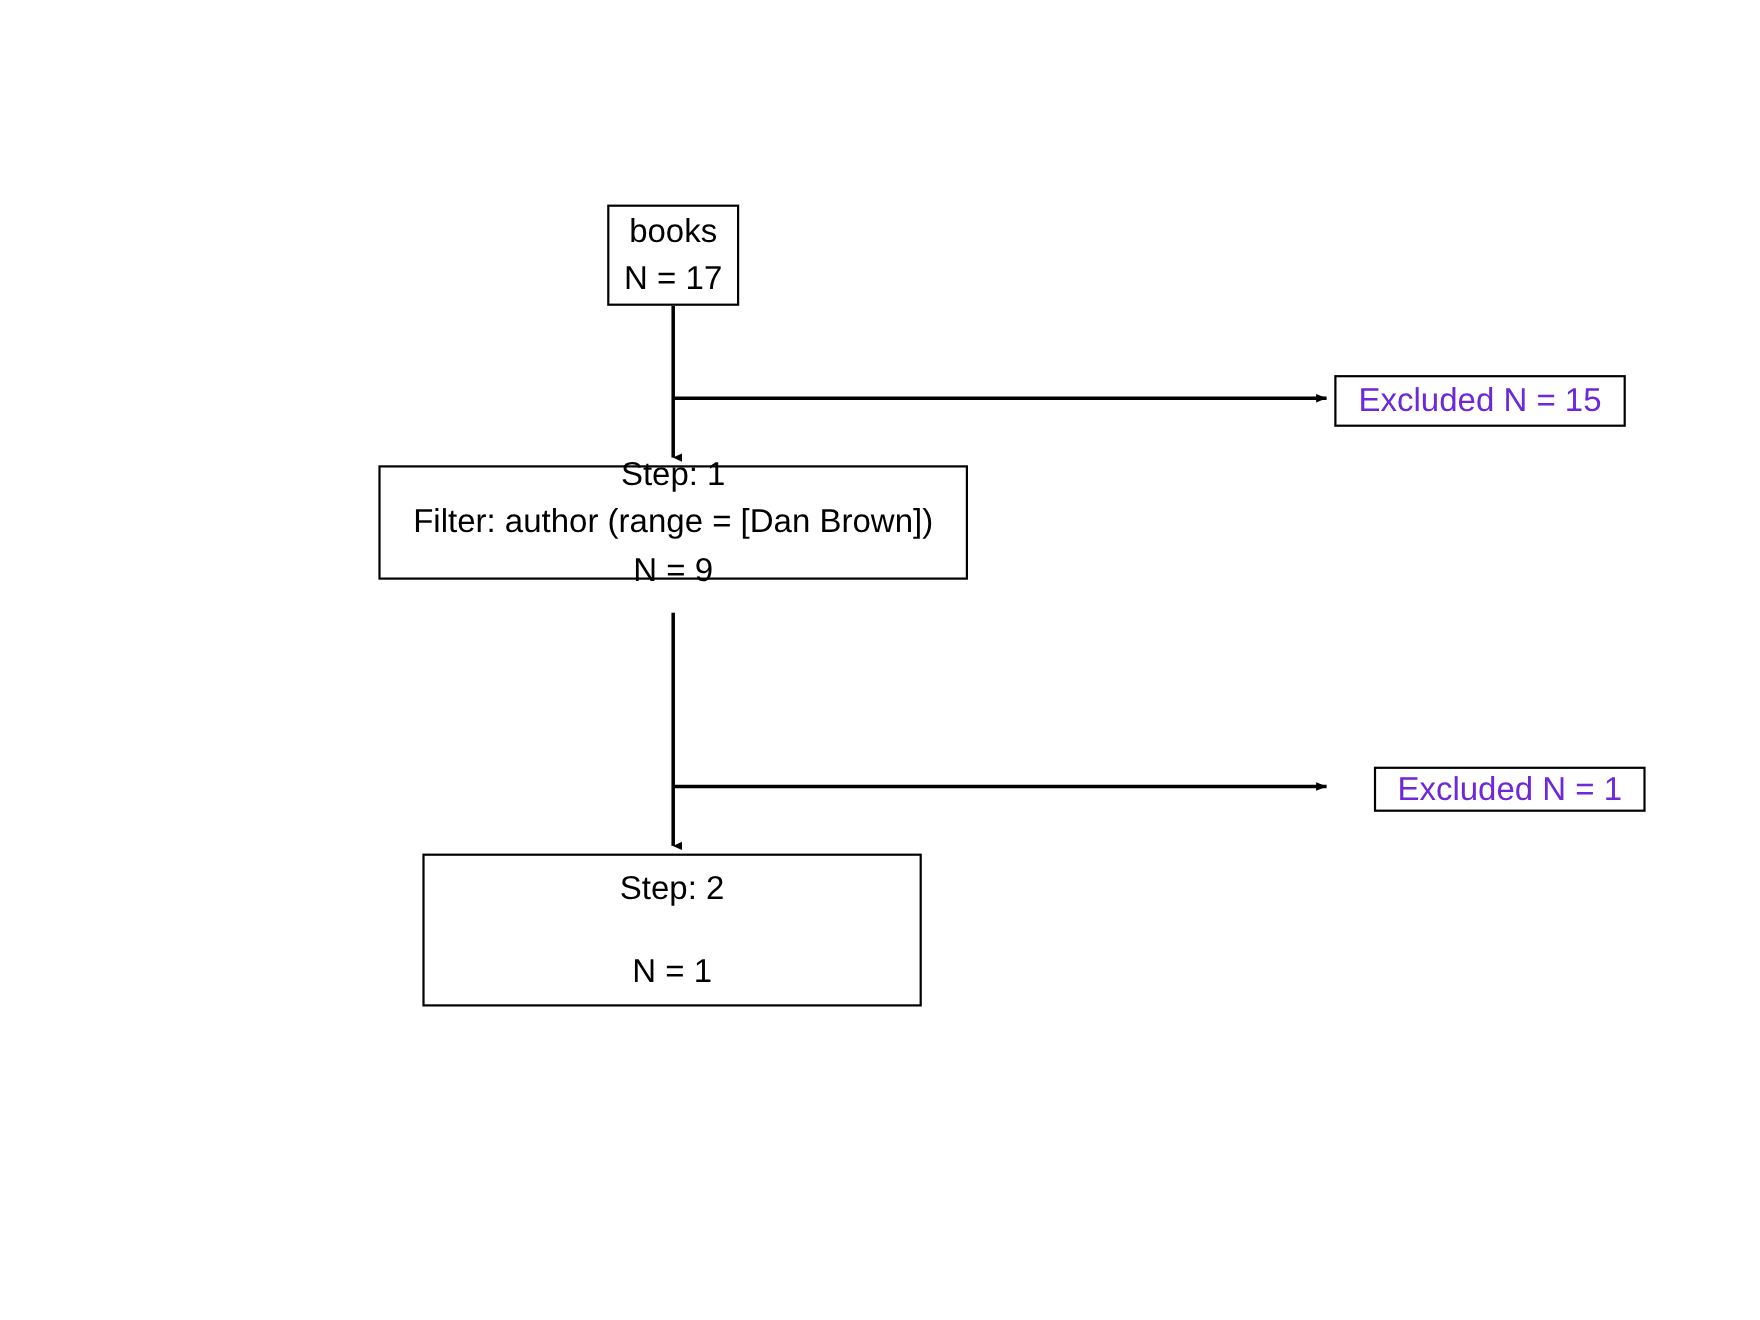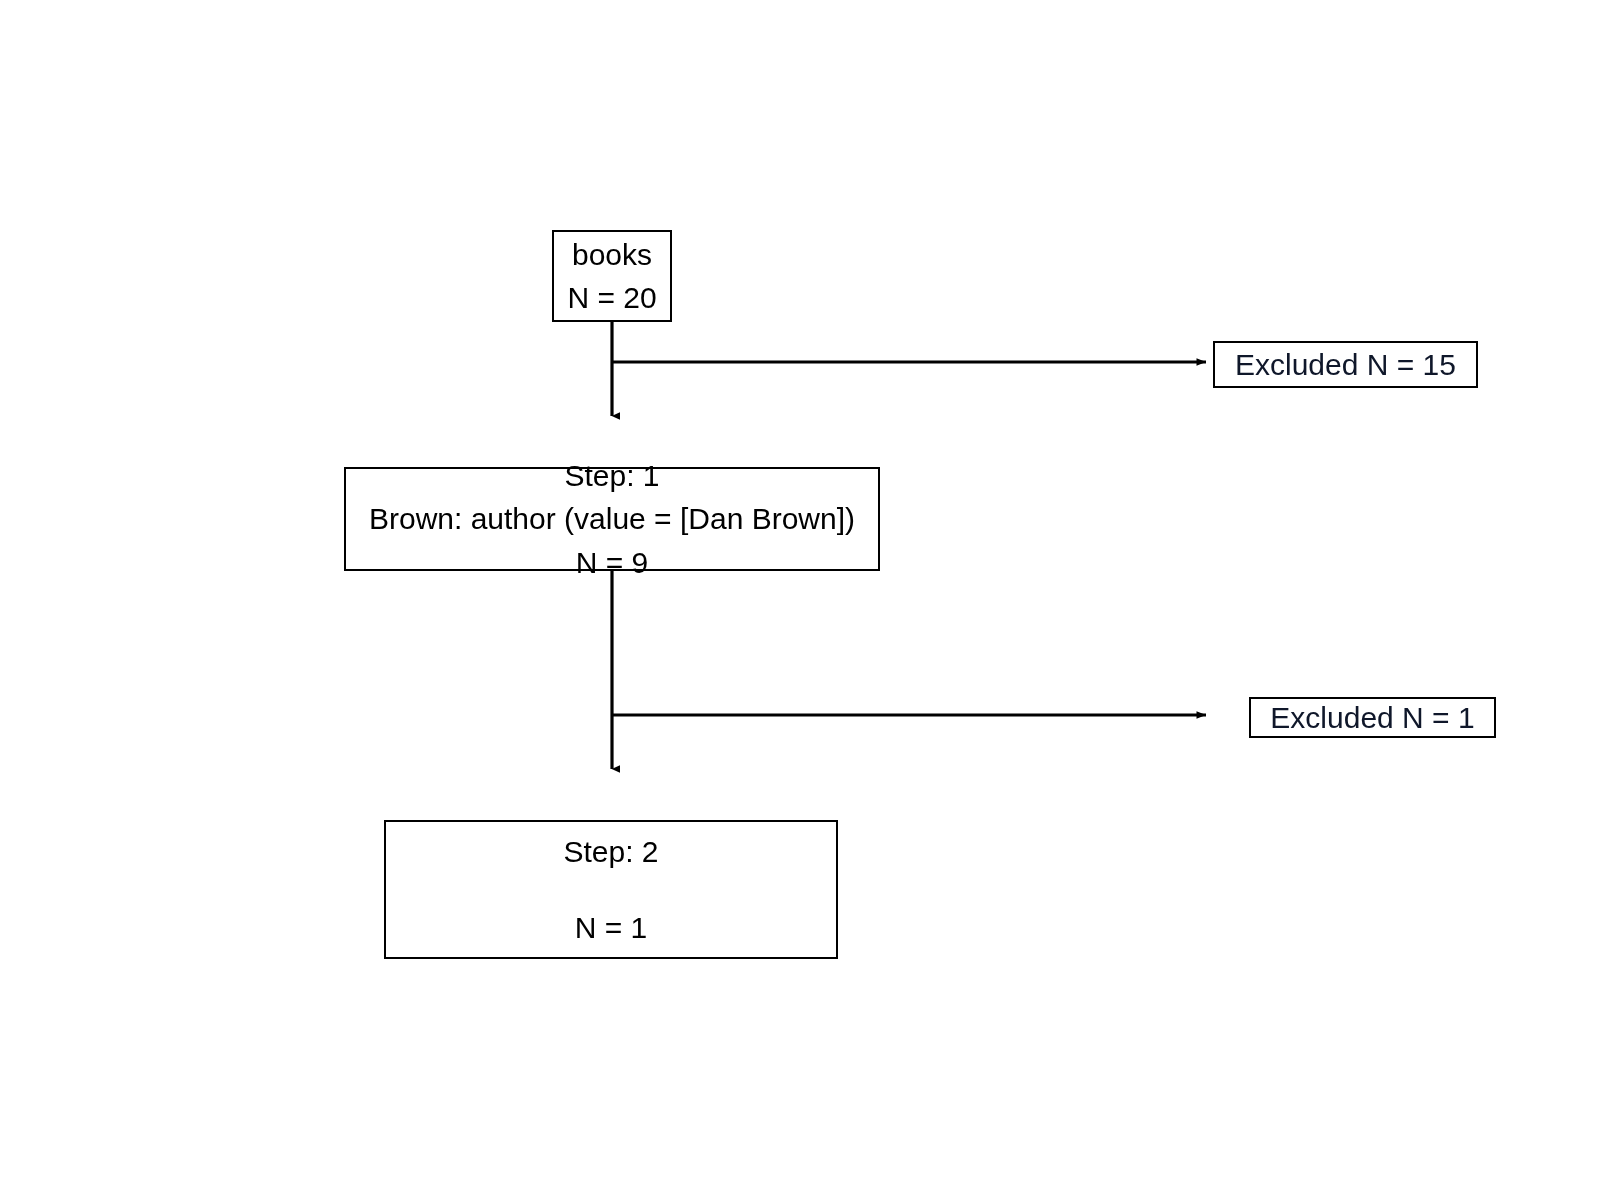--- a/index.html
+++ b/index.html
@@ -26,21 +26,20 @@
   .node-box {
     position: absolute;
     box-sizing: border-box;
     border: 2px solid #000000;
     background: #ffffff;
     display: flex;
     flex-direction: column;
     align-items: center;
     justify-content: center;
     color: #000000;
-    margin-top: 44px;
   }
   .node-line {
     font-size: 30px;
     line-height: 1.45;
     white-space: nowrap;
     text-align: center;
     color: #000000;
   }
   .excluded-box {
     position: absolute;
@@ -49,21 +48,21 @@
     background: #ffffff;
     display: flex;
     align-items: center;
     justify-content: center;
     padding: 0 6px;
   }
   .excluded-label {
     font-size: 30px;
     line-height: 1;
     white-space: nowrap;
-    color: #0f172a;
+    color: #6d28d9;
   }
   
   #node-source  { left: 552px; top: 186px; width: 120px;  height: 92px; }
   #node-step-1  { left: 344px; top: 423px; width: 536px;  height: 104px; }
   #node-step-2  { left: 384px; top: 776px; width: 454px;  height: 139px; gap: 32px; }
   #excluded-1   { left: 1213px; top: 341px; width: 265px; height: 47px; }
   #excluded-2   { left: 1213px; top: 697px; width: 247px; height: 41px; margin-left: 36px; }
 </style>
 </head>
 <body>
@@ -84,30 +83,30 @@
 
     <line x1="612" y1="362" x2="1206" y2="362" stroke="#000000" stroke-width="3.2" marker-end="url(#arrow-right)"></line>
 
     <line x1="612" y1="557" x2="612" y2="769" stroke="#000000" stroke-width="3.2" marker-end="url(#arrow-down)"></line>
 
     <line x1="612" y1="715" x2="1206" y2="715" stroke="#000000" stroke-width="3.2" marker-end="url(#arrow-right)"></line>
   </svg>
 
   <div class="node-box" id="node-source">
     <div class="node-line">books</div>
-    <div class="node-line">N = 20</div>
+    <div class="node-line">N = 17</div>
   </div>
 
   <div class="excluded-box" id="excluded-1">
     <div class="excluded-label">Excluded N = 15</div>
   </div>
 
   <div class="node-box" id="node-step-1">
     <div class="node-line">Step: 1</div>
-    <div class="node-line">Brown: author (value = [Dan Brown])</div>
+    <div class="node-line">Filter: author (range = [Dan Brown])</div>
     <div class="node-line">N = 9</div>
   </div>
 
   <div class="excluded-box" id="excluded-2">
     <div class="excluded-label">Excluded N = 1</div>
   </div>
 
   <div class="node-box" id="node-step-2">
     <div class="node-line">Step: 2</div>
     <div class="node-line">N = 1</div>

